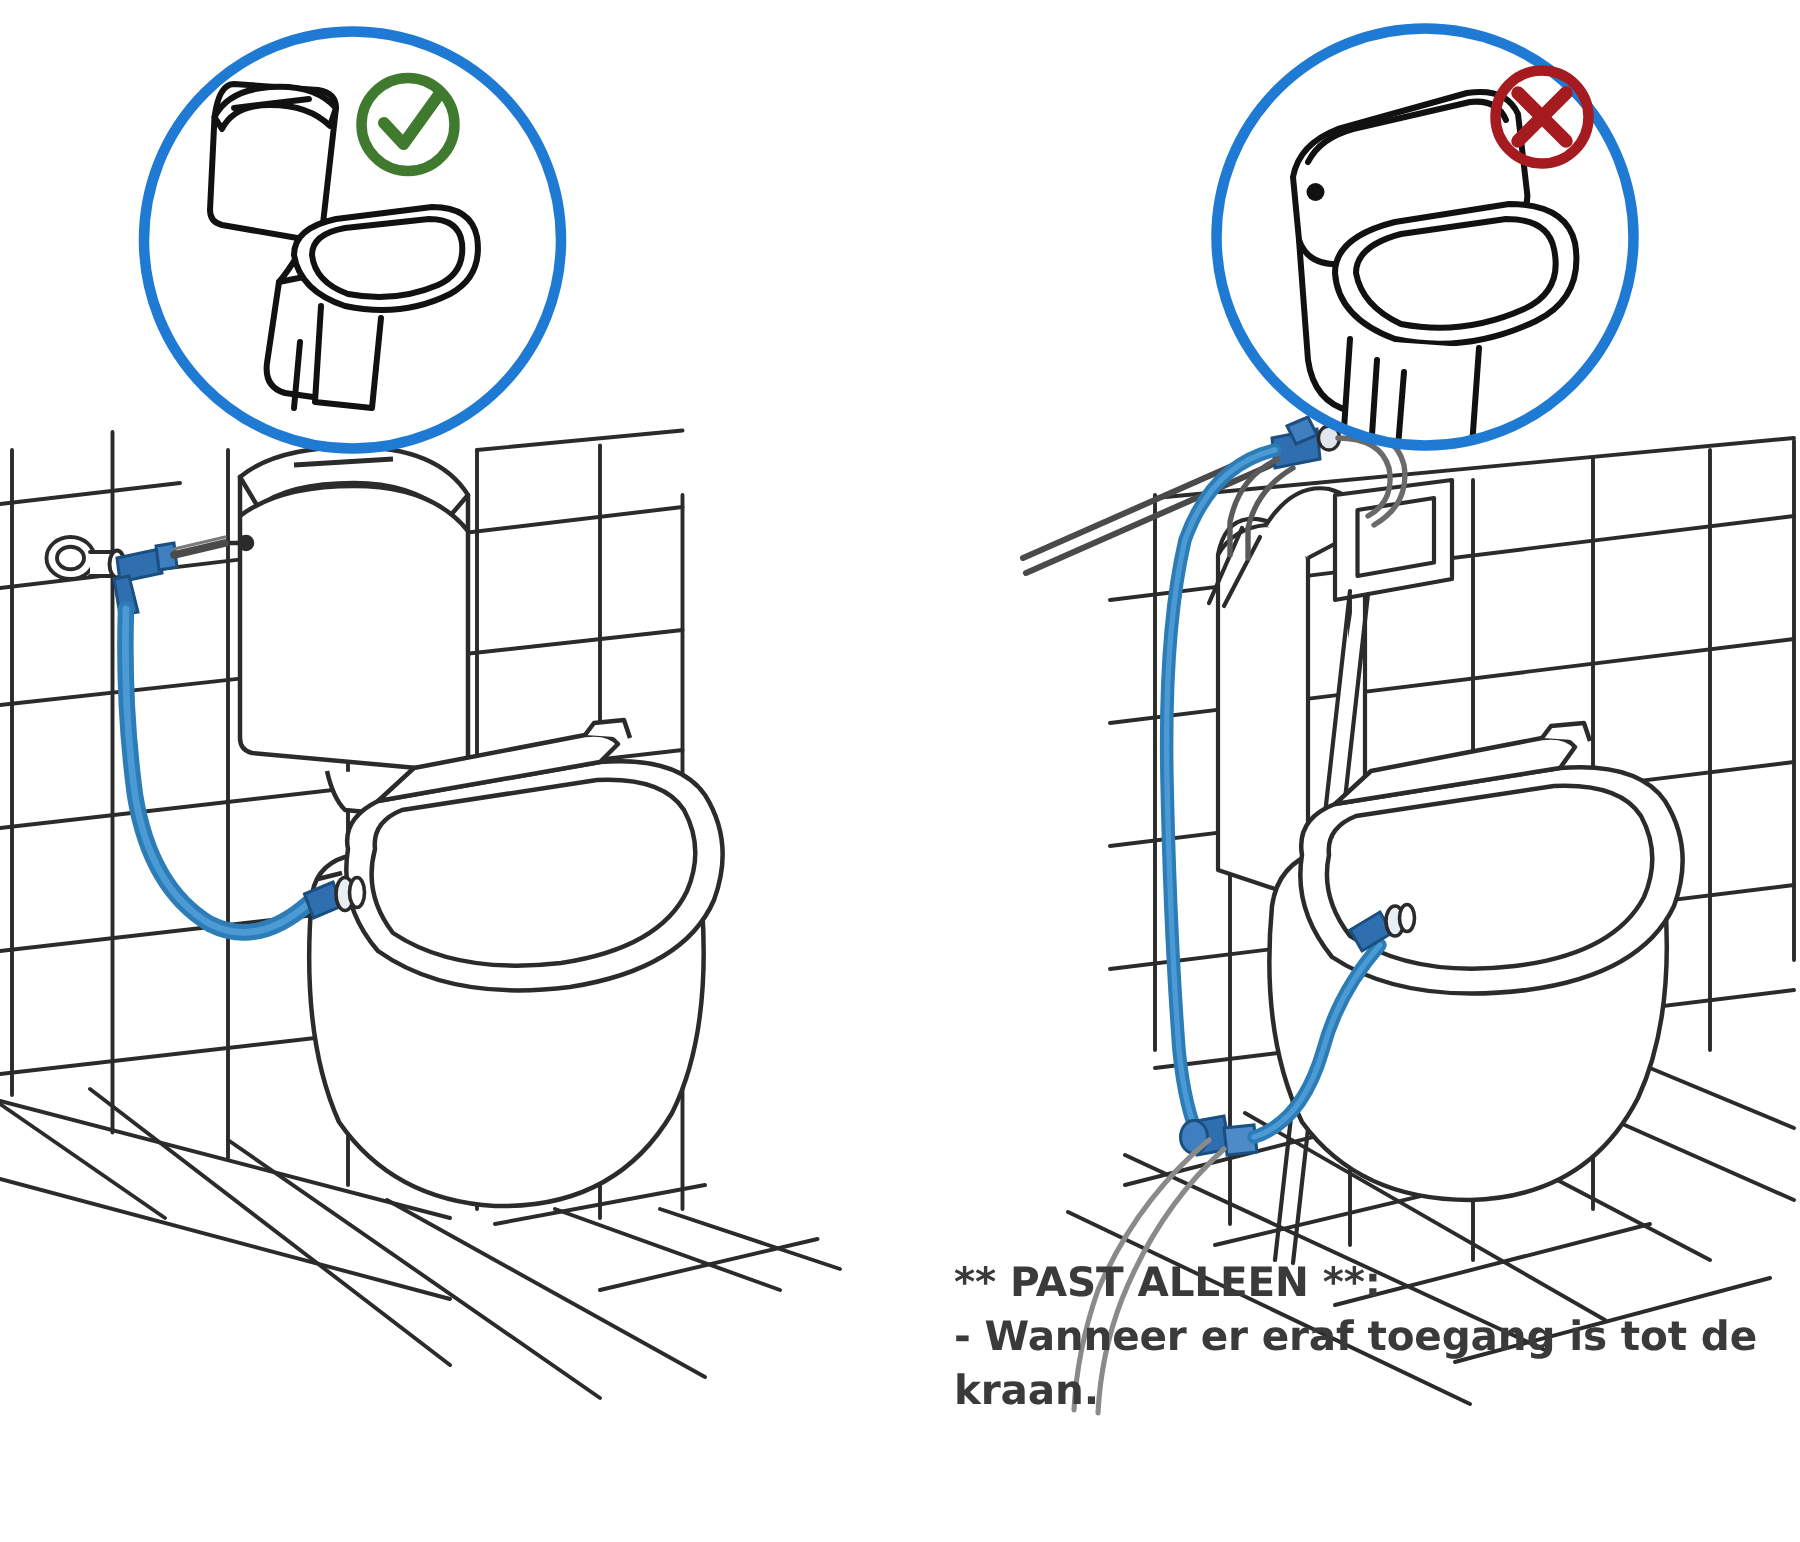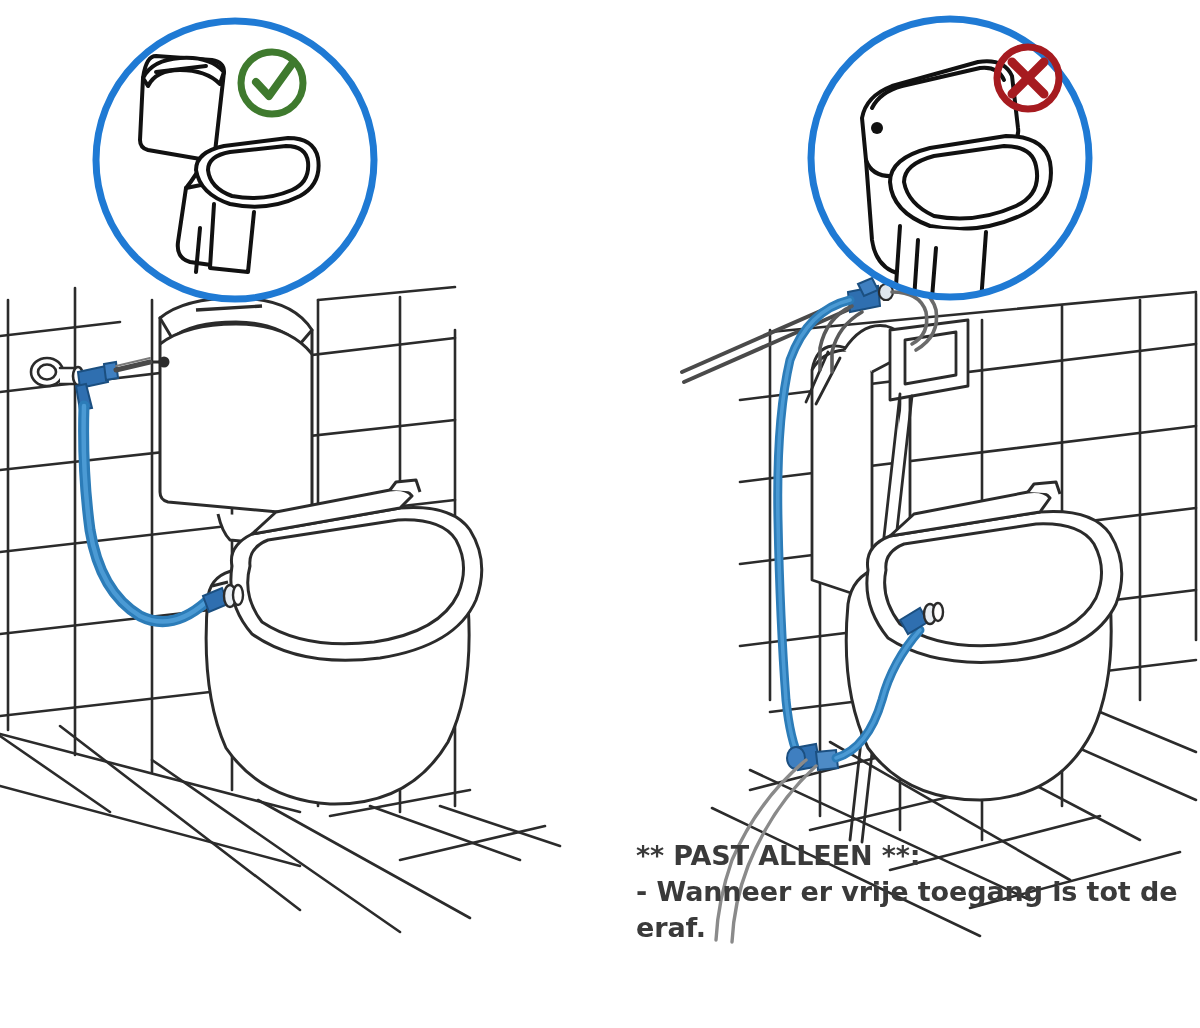--- a/index.html
+++ b/index.html
@@ -333,16 +333,16 @@
       <g>
         <circle cx="428" cy="78" r="31" fill="none" stroke="#a61b20" stroke-width="7"></circle>
         <path d="M412 62 L444 94" fill="none" stroke="#a61b20" stroke-width="9" stroke-linecap="round"></path>
         <path d="M444 62 L412 94" fill="none" stroke="#a61b20" stroke-width="9" stroke-linecap="round"></path>
       </g>
     </svg>
   </div>
 
   <div id="caption-block">
     <span class="caption-line" id="caption-heading">** PAST ALLEEN **:</span>
-    <span class="caption-line caption-body">- Wanneer er vrije toegang is tot de eraf.</span>
+    <span class="caption-line caption-body">- Wanneer er eraf toegang is tot de kraan.</span>
   </div>
 
 </div>
 
 </body></html>

